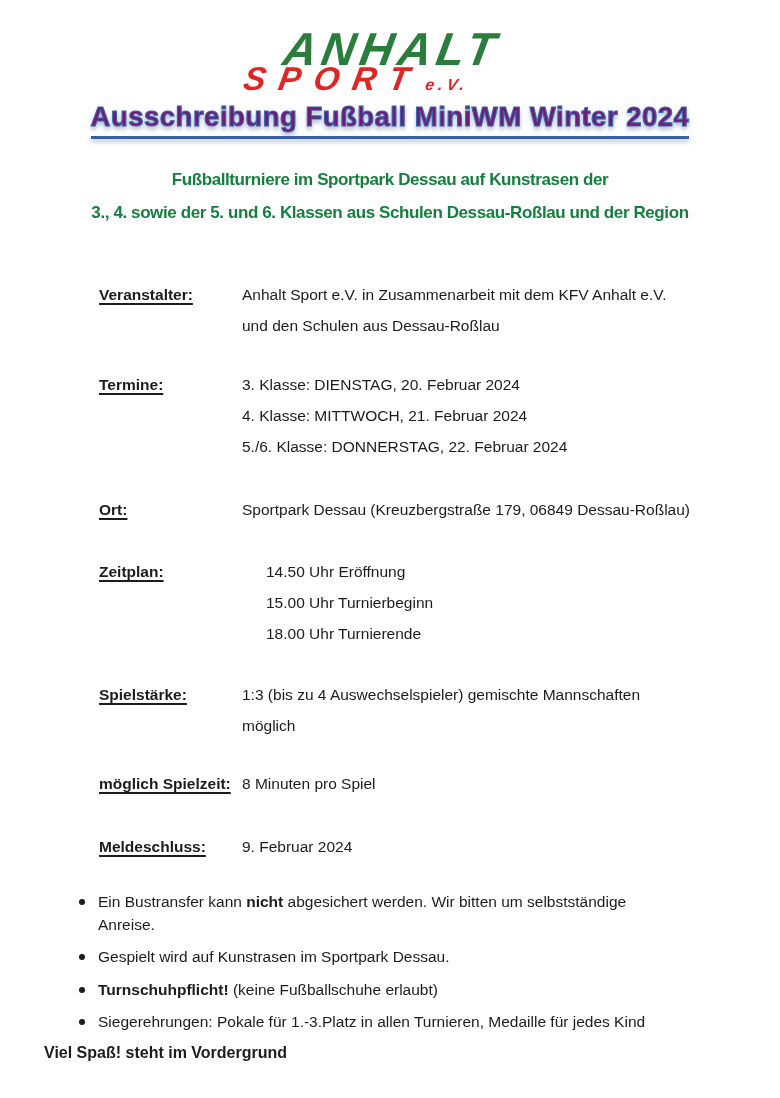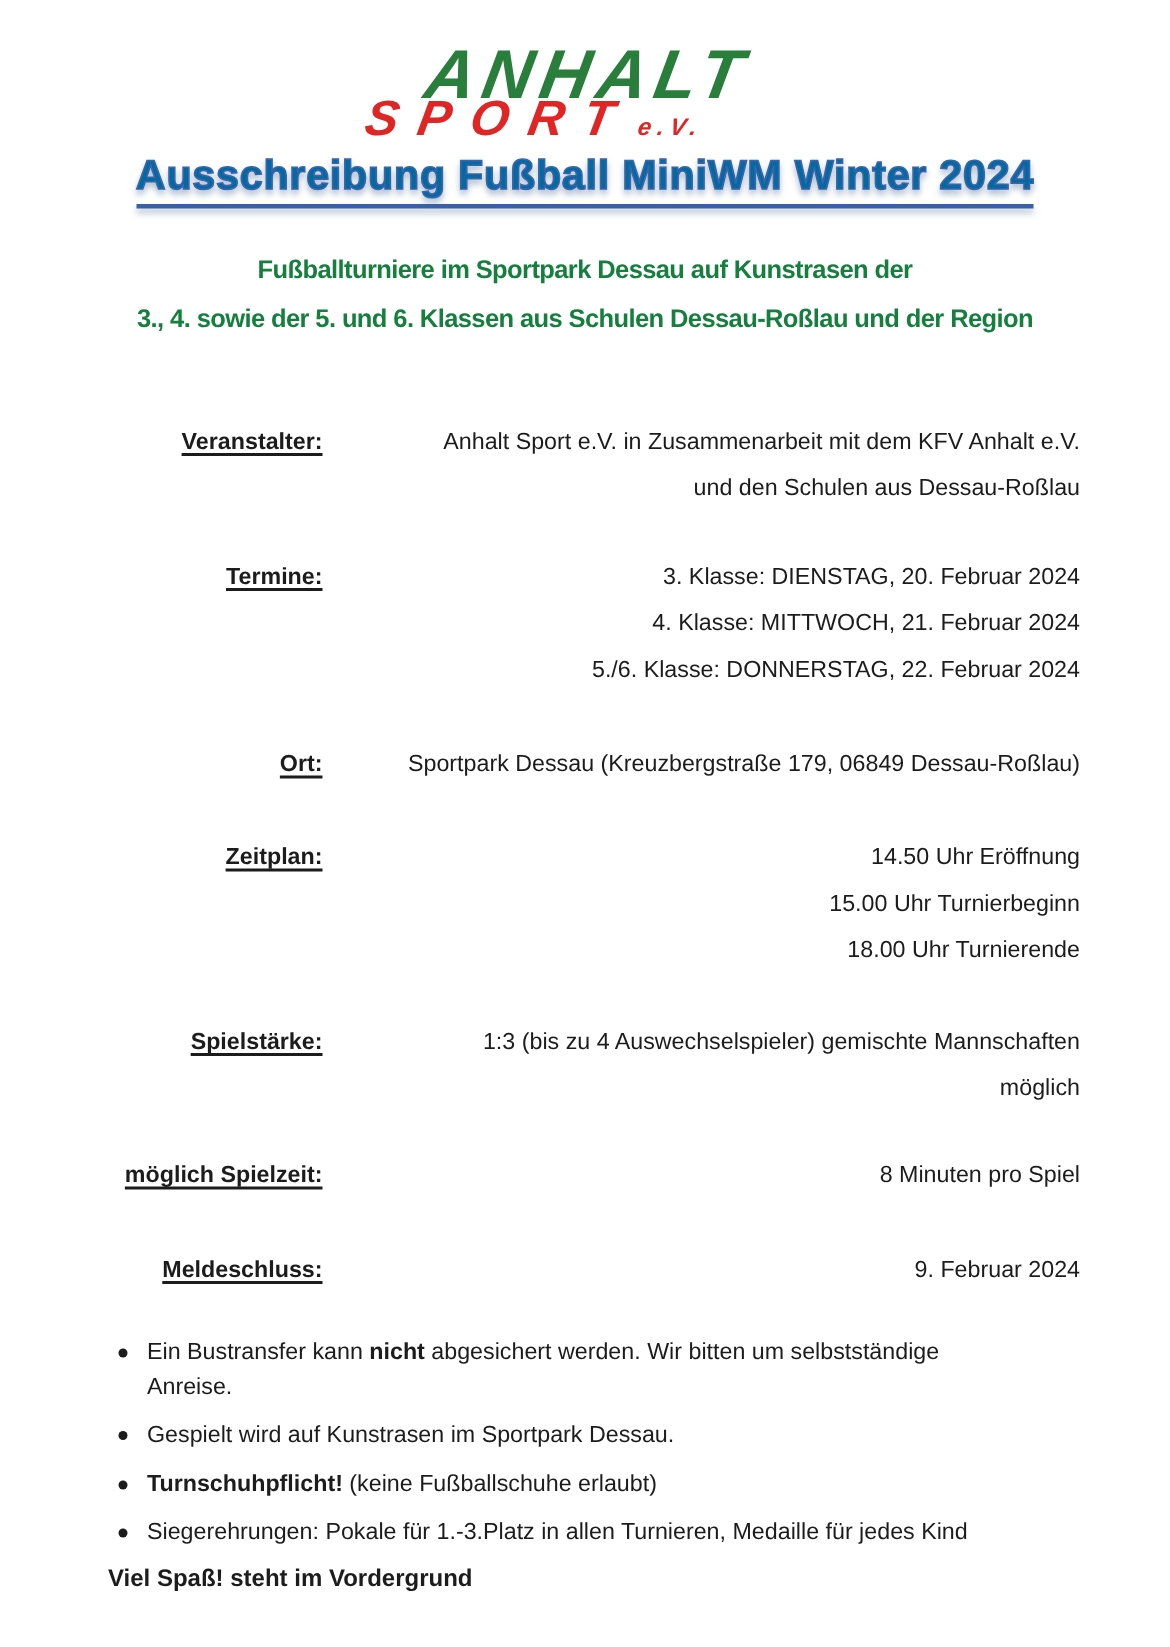--- a/index.html
+++ b/index.html
@@ -43,43 +43,42 @@
     letter-spacing:4px;
     color:#e02525;
     font-weight:bold;
   }
   
   .title-wrap{ text-align:center; margin-top:6px; }
   .doc-title{
     display:inline-block;
     font-size:27.5px;
     font-weight:bold;
-    color:#0369a1;
+    color:#701a75;
     -webkit-text-stroke:1.1px #3a64ab;
     letter-spacing:0.5px;
     padding-bottom:3px;
     border-bottom:3.5px solid #3a5fa8;
     filter:drop-shadow(0 3px 2px rgba(120,145,175,0.6));
   }
   
   .subtitle{
     margin-top:24px;
     text-align:center;
     color:#15803d;
     font-weight:bold;
     font-size:17px;
     letter-spacing:-0.4px;
     line-height:33px;
   }
   
   .sections{
     margin-top:50px;
-    padding-left:72px;
+    padding-left:99px;
     padding-right:60px;
-    text-align:right;
   }
   .section-row{
     display:flex;
     align-items:flex-start;
   }
   .section-label{
     flex:0 0 143px;
     font-weight:bold;
     font-size:15.5px;
     line-height:31px;
@@ -116,21 +115,21 @@
     width:6px;height:6px;
     border-radius:50%;
     background:#1c1c1c;
   }
   .bullets li.wrap2{ max-width:580px; }
   .bullets li.nowrap{ white-space:nowrap; }
   .b{font-weight:bold;}
   
   .footer-line{
     margin-top:4px;
-    padding-left:72px;
+    padding-left:44px;
     font-size:16px;
     font-weight:bold;
   }
 </style>
 </head>
 <body>
 
 <div class="page">
 
   <div class="logo">

